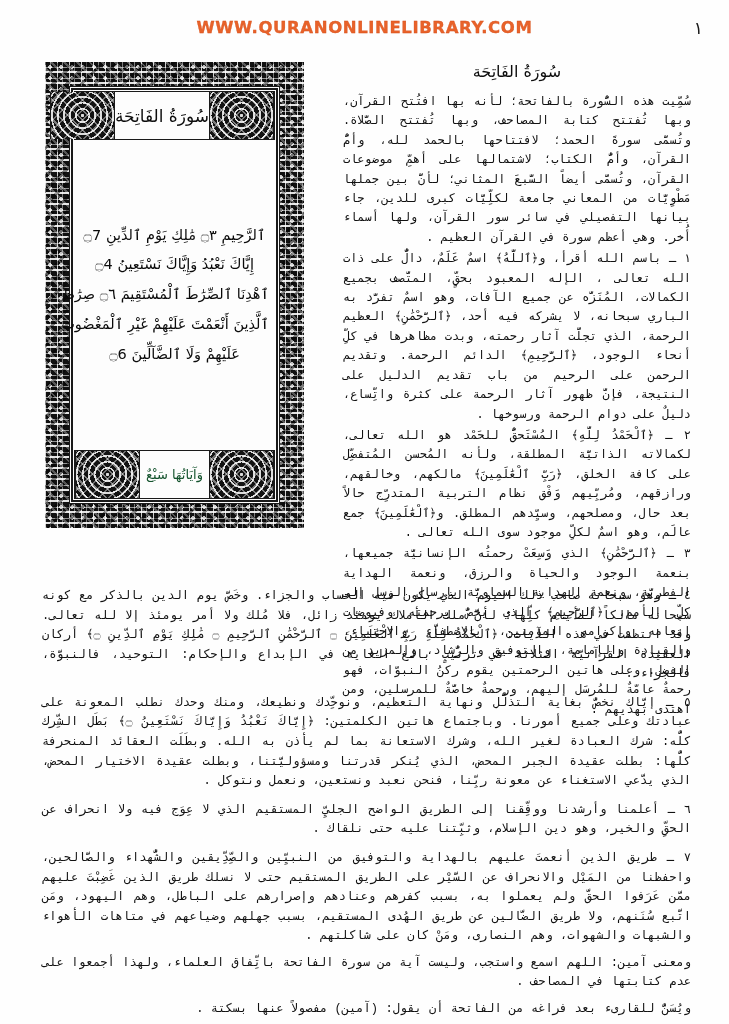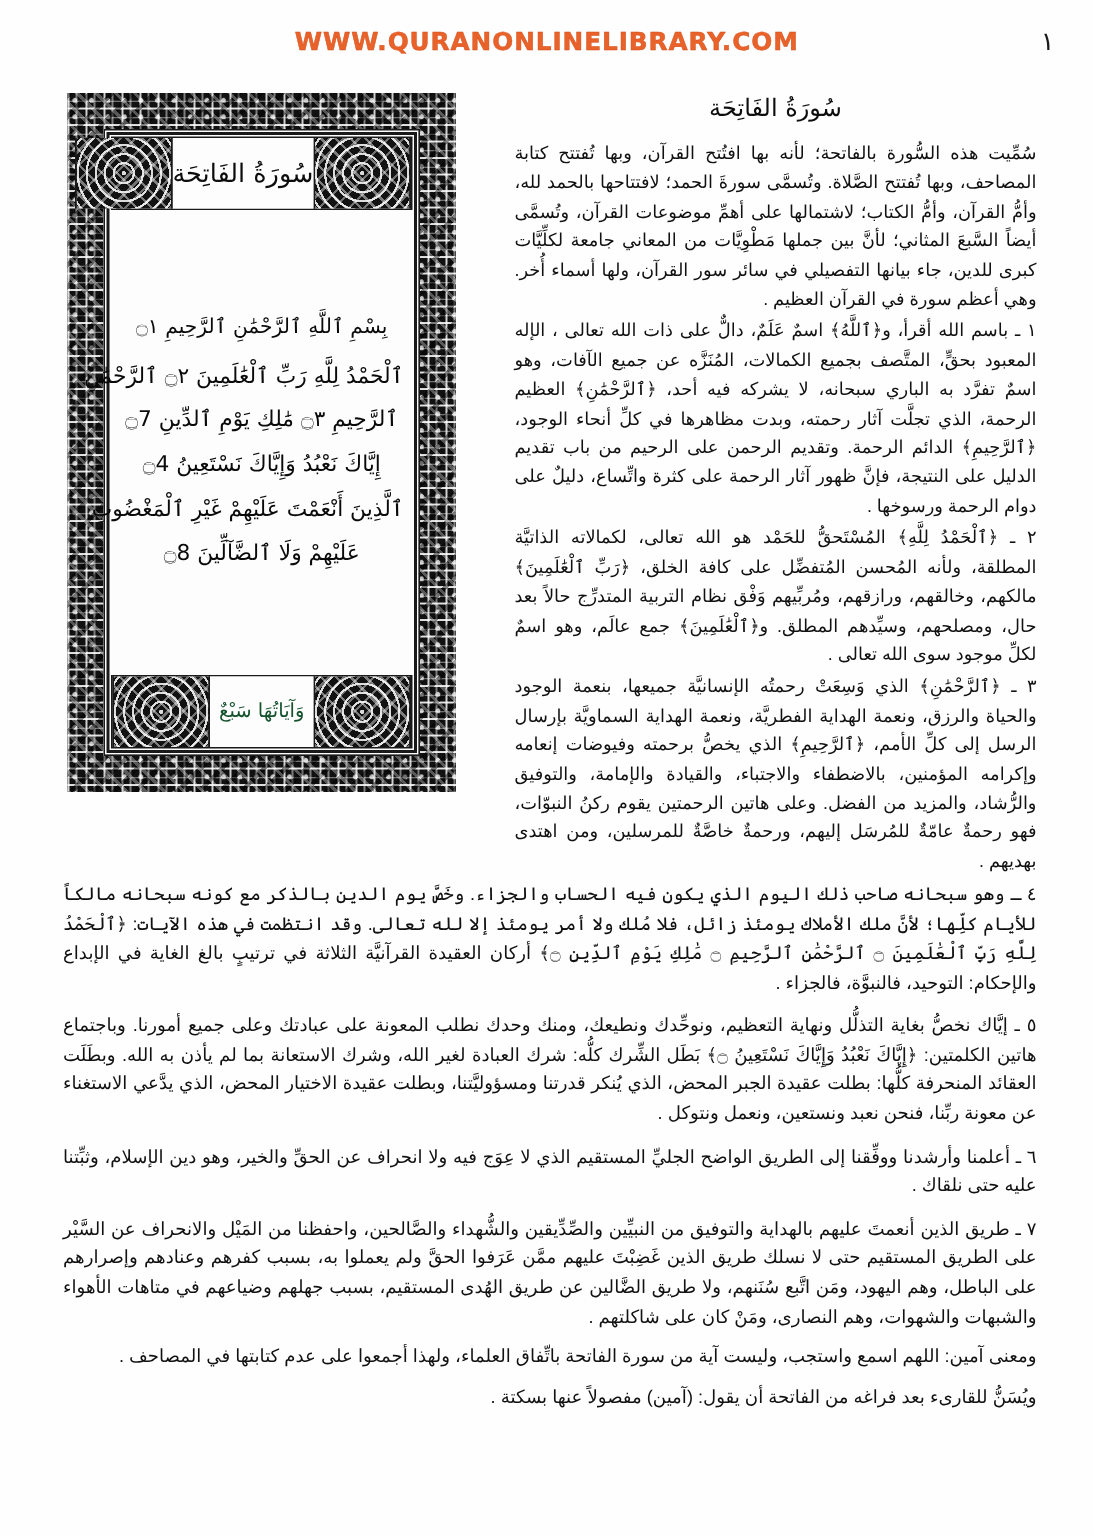--- a/index.html
+++ b/index.html
@@ -203,21 +203,21 @@
     text-align: center;
     font-family: "DejaVu Sans", sans-serif;
     font-size: 16px;
     color: #0d0d0d;
     margin-bottom: 12px;
     letter-spacing: -0.5px;
   }
   .side-column p,
   .full-column p {
     margin: 0 0 2px 0;
-    font-family: Liberation Sans, sans-serif;
+    font-family: Liberation Mono, monospace;
     font-size: 12.1px;
     line-height: 1.62;
     color: #111111;
     text-align: justify;
     text-justify: inter-word;
     letter-spacing: -0.1px;
   }
   .side-column p {
     font-size: 11.9px;
     line-height: 1.63;
@@ -258,26 +258,25 @@
 
       <div class="cartouche-row top">
         <div class="cartouche-medallion"></div>
         <div class="cartouche-center">
           <span class="cartouche-title">سُورَةُ الفَاتِحَة</span>
         </div>
         <div class="cartouche-medallion"></div>
       </div>
 
       <div class="quran-text">
-        <div class="quran-line basmala">بِسْمِ ٱللَّهِ ٱلرَّحْمَٰنِ ٱلرَّحِيمِ ۝١</div>
-        <div class="quran-line">ٱلْحَمْدُ لِلَّهِ رَبِّ ٱلْعَٰلَمِينَ ۝٢ ٱلرَّحْمَٰنِ</div>
         <div class="quran-line">ٱلرَّحِيمِ ۝٣ مَٰلِكِ يَوْمِ ٱلدِّينِ ۝7</div>
         <div class="quran-line">إِيَّاكَ نَعْبُدُ وَإِيَّاكَ نَسْتَعِينُ ۝4</div>
+        <div class="quran-line">ٱهْدِنَا ٱلصِّرَٰطَ ٱلْمُسْتَقِيمَ ۝٦ صِرَٰطَ</div>
         <div class="quran-line">ٱلَّذِينَ أَنْعَمْتَ عَلَيْهِمْ غَيْرِ ٱلْمَغْضُوبِ</div>
-        <div class="quran-line">عَلَيْهِمْ وَلَا ٱلضَّآلِّينَ ۝8</div>
+        <div class="quran-line">عَلَيْهِمْ وَلَا ٱلضَّآلِّينَ ۝6</div>
       </div>
 
       <div class="cartouche-row bottom">
         <div class="cartouche-medallion"></div>
         <div class="cartouche-center">
           <span class="cartouche-note">وَآيَاتُهَا سَبْعٌ</span>
         </div>
         <div class="cartouche-medallion"></div>
       </div>
 

